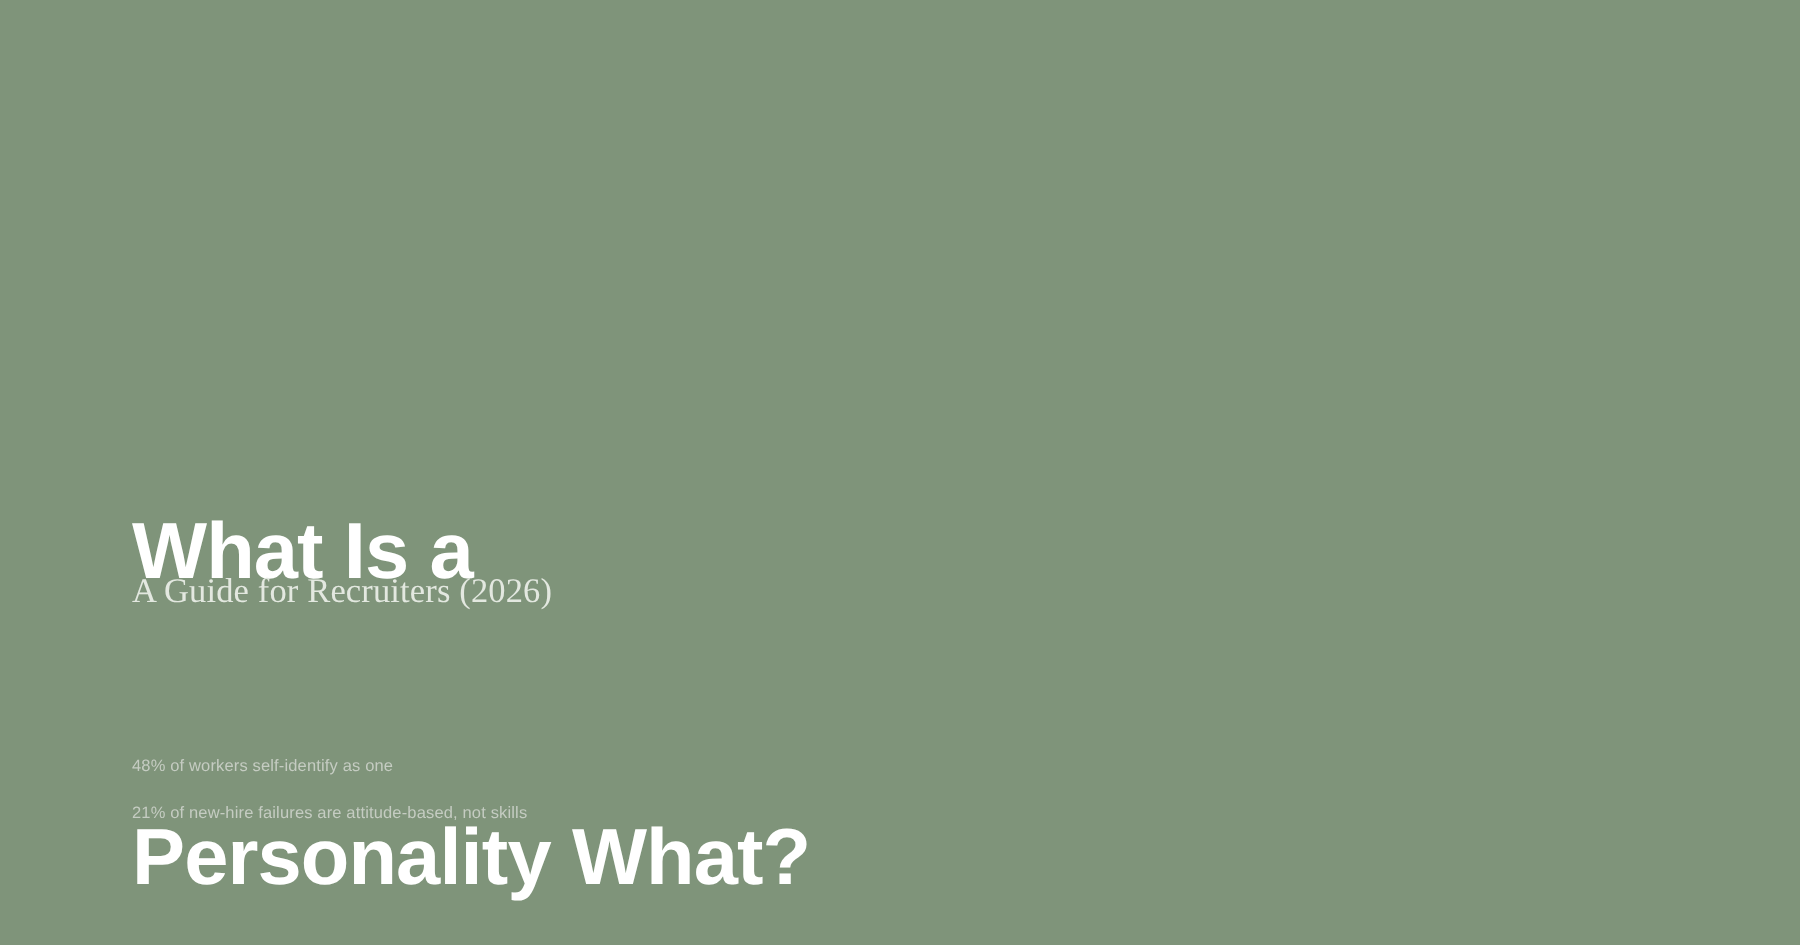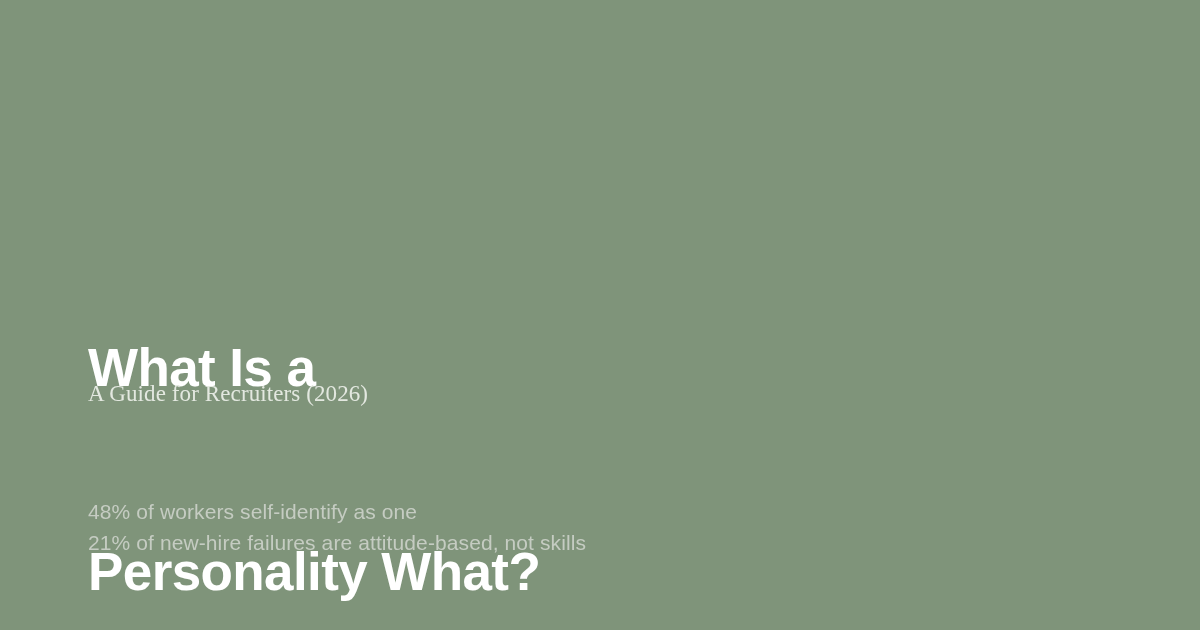--- a/index.html
+++ b/index.html
@@ -80,21 +80,21 @@
     padding: 0;
     list-style: none;
   }
 
   .stat-line {
     display: block;
     margin: 0;
     padding: 0;
     color: #c5ccc2;
     font-family: "Liberation Sans", "DejaVu Sans", sans-serif;
-    font-size: 21px;
+    font-size: 11px;
     font-weight: 400;
     line-height: 31px;
     letter-spacing: 0.1px;
     white-space: pre;
   }
 </style>
 </head>
 <body>
 
 <div class="card">

